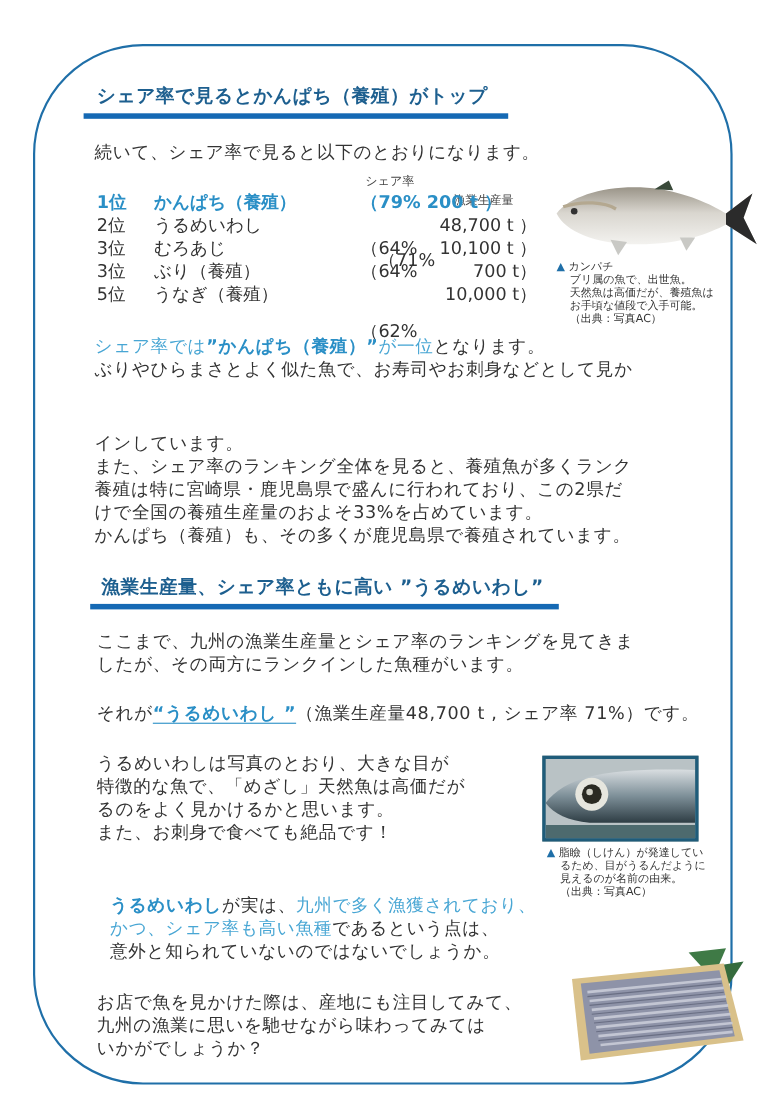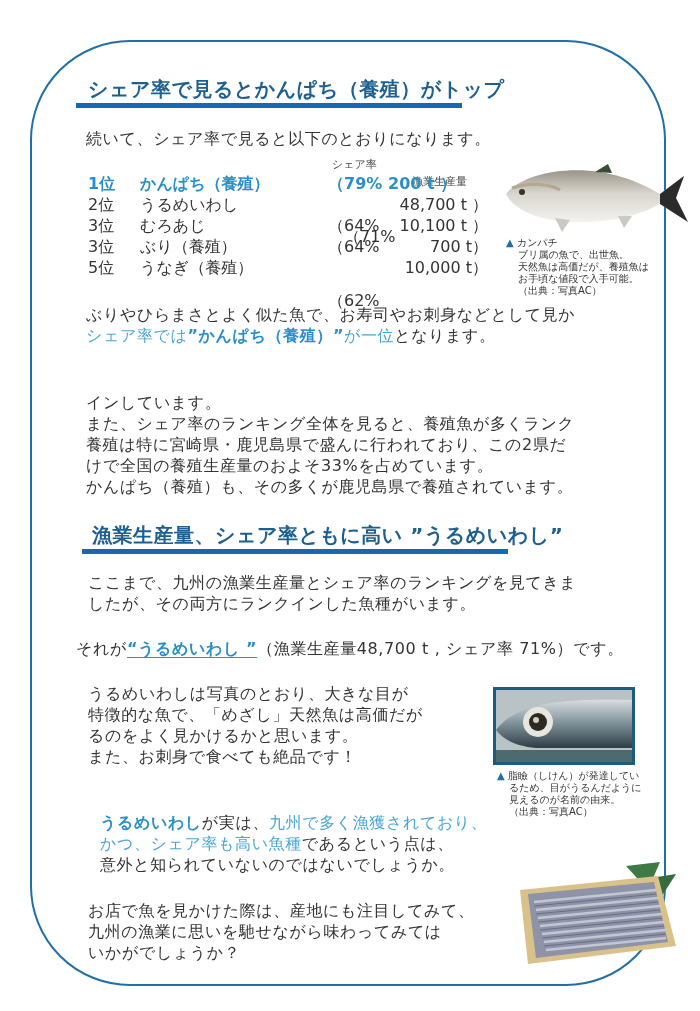--- a/index.html
+++ b/index.html
@@ -1,21 +1,21 @@
 <!DOCTYPE html>
 <html><head>
 <meta charset="utf-8">
 <style>
   html, body { margin:0; padding:0; background:#ffffff; }
   body { width:700px; height:1011px; position:relative; overflow:hidden;
          font-family:"DejaVu Sans", "Liberation Sans", sans-serif; color:#333; }
   .frame { position:absolute; left:30px; top:40px; width:636px; height:946px;
            border:2.5px solid #1f6fa8; border-radius:100px 100px 100px 100px; box-sizing:border-box; }
   .abs { position:absolute; }
-  .h2 { font-weight:bold; color:#1d5f8f; font-size:20px; letter-spacing:0.5px; white-space:nowrap; }
+  .h2 { font-weight:bold; color:#1d5f8f; font-size:17px; letter-spacing:0.5px; white-space:nowrap; }
   .bar { background:#1569b4; height:5px; }
   .p { font-size:16px; line-height:21px; color:#333; white-space:nowrap; letter-spacing:0.6px; }
   .hl { color:#48a6d4; }
   .hlb { color:#2a8fc6; font-weight:bold; }
   .rank-table { position:absolute; left:88px; top:154px; font-size:16px; color:#333; }
   .rank-row { position:relative; height:21px; white-space:nowrap; }
   .rank-row span { position:absolute; top:0; }
   .rank-row.top { color:#2a8fc6; font-weight:bold; }
   .col-head { position:absolute; font-size:11px; color:#444; white-space:nowrap; }
   .caption { font-size:10px; line-height:12px; color:#333; white-space:nowrap; }
@@ -89,41 +89,41 @@
 </div>
 <div class="abs caption" style="left:506px; top:237px;">
   <div><span class="tri">▲</span> <span>カンパチ</span></div>
   <div style="padding-left:12px;">ブリ属の魚で、出世魚。</div>
   <div style="padding-left:12px;">天然魚は高価だが、養殖魚は</div>
   <div style="padding-left:12px;">お手頃な値段で入手可能。</div>
   <div style="padding-left:12px;">（出典：写真AC）</div>
 </div>
 
 <div class="abs p" style="left:86px; top:304px;">
+  <div><span class="hl">シェア率では</span><span class="hlb">”かんぱち（養殖）”</span><span class="hl">が一位</span><span>となります。</span></div>
   <div>ぶりやひらまさとよく似た魚で、お寿司やお刺身などとして見か</div>
-  <div><span class="hl">シェア率では</span><span class="hlb">”かんぱち（養殖）”</span><span class="hl">が一位</span><span>となります。</span></div>
 </div>
 
 <div class="abs p" style="left:86px; top:392px;">
   <div>インしています。</div>
   <div>また、シェア率のランキング全体を見ると、養殖魚が多くランク</div>
   <div>養殖は特に宮崎県・鹿児島県で盛んに行われており、この2県だ</div>
   <div>けで全国の養殖生産量のおよそ33%を占めています。</div>
   <div>かんぱち（養殖）も、その多くが鹿児島県で養殖されています。</div>
 </div>
 
 <div class="abs h2" style="left:92px; top:522px;">漁業生産量、シェア率ともに高い ”うるめいわし”</div>
 <div class="abs bar" style="left:82px; top:549px; width:426px;"></div>
 
 <div class="abs p" style="left:88px; top:572px;">
   <div>ここまで、九州の漁業生産量とシェア率のランキングを見てきま</div>
   <div>したが、その両方にランクインした魚種がいます。</div>
 </div>
 
-<div class="abs p" style="left:76px; top:638px;">
+<div class="abs p" style="left:88px; top:638px;">
   <span>それが</span><span class="link">“うるめいわし ”</span><span>（漁業生産量48,700 t , シェア率 71%）です。</span>
 </div>
 
 <div class="abs p" style="left:88px; top:683px;">
   <div>うるめいわしは写真のとおり、大きな目が</div>
   <div>特徴的な魚で、「めざし」天然魚は高価だが</div>
   <div>るのをよく見かけるかと思います。</div>
   <div>また、お刺身で食べても絶品です！</div>
 </div>
 

